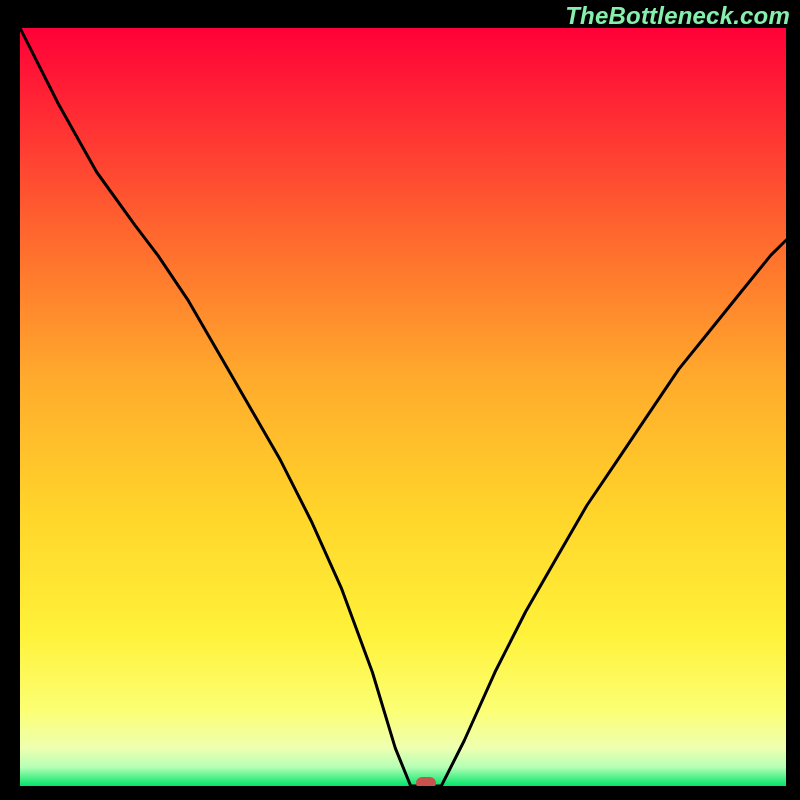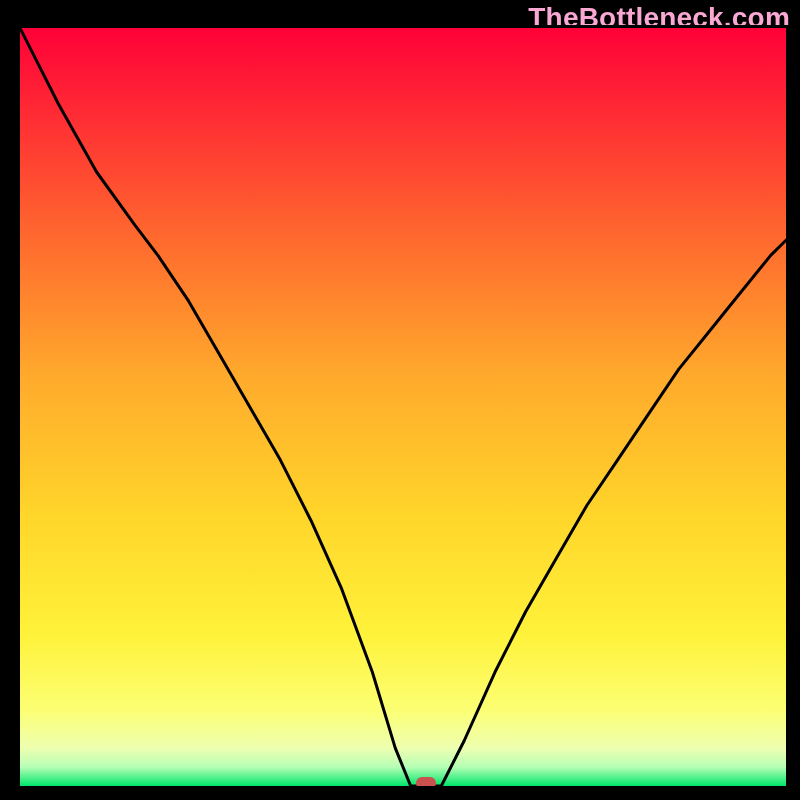--- a/index.html
+++ b/index.html
@@ -16,24 +16,25 @@
     top: 0;
     width: 800px;
     height: 800px;
     background: #000;
   }
   .watermark {
     position: absolute;
     top: 2px;
     right: 10px;
     font-family: Arial, Helvetica, sans-serif;
-    font-size: 28px;
+    font-size: 24px;
     font-weight: 700;
-    color: #f9a8d4;
+    color: #86efac;
     letter-spacing: 0.2px;
+    font-style: italic;
   }
   .plot-outer {
     position: absolute;
     left: 17px;
     top: 25px;
     width: 766px;
     height: 758px;
     border: 3px solid #000;
     box-sizing: content-box;
     background: #000;

